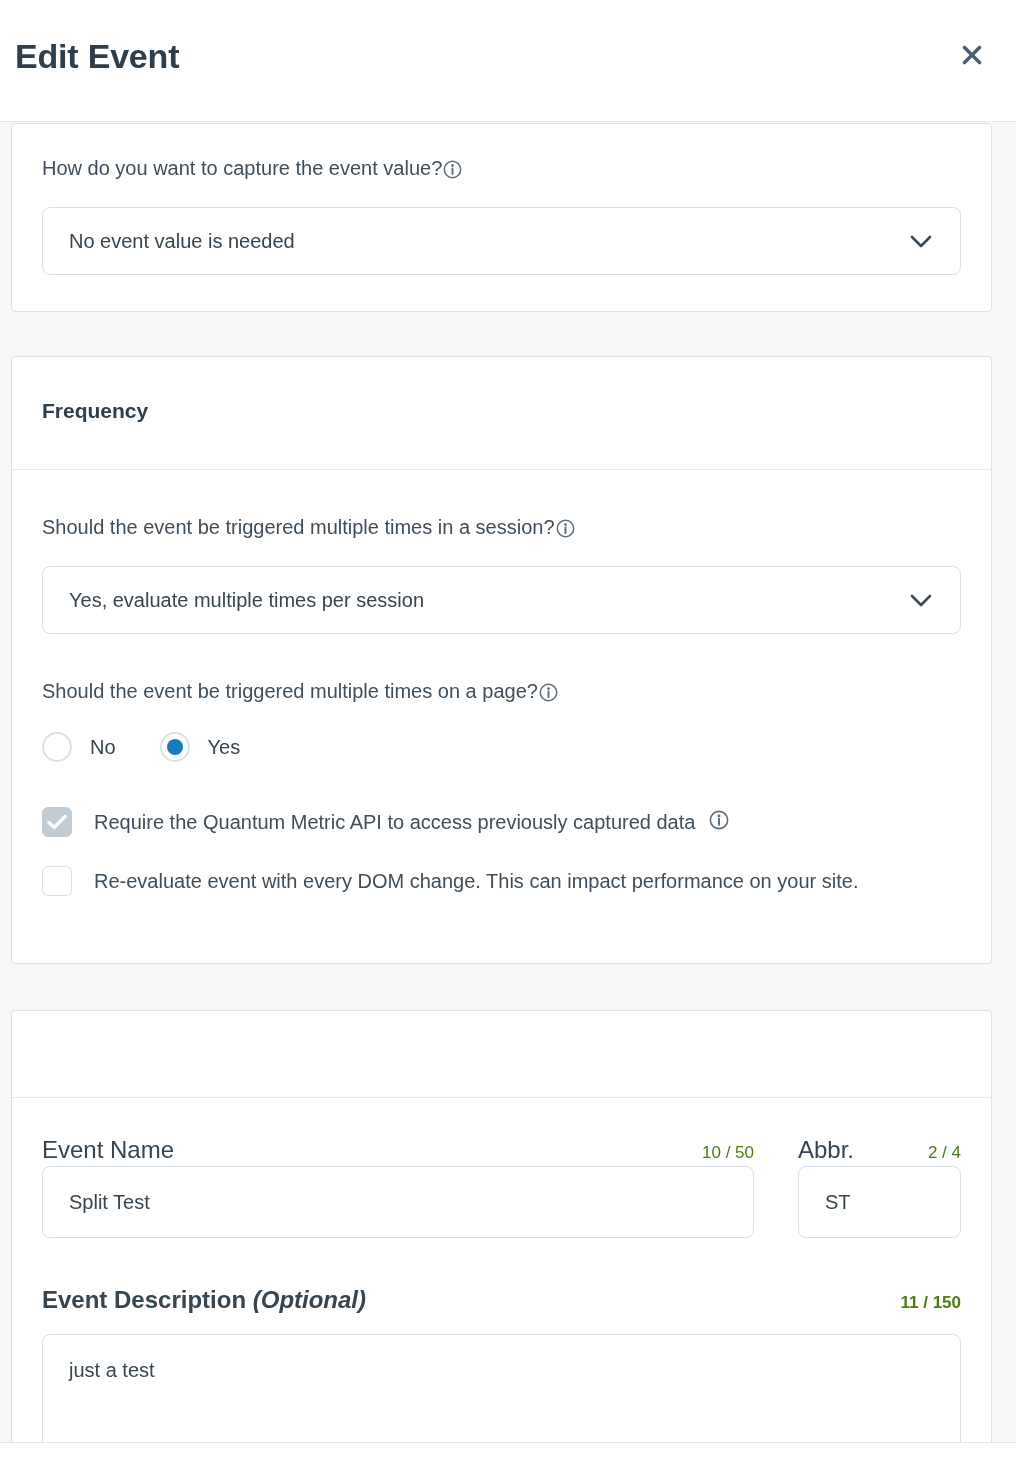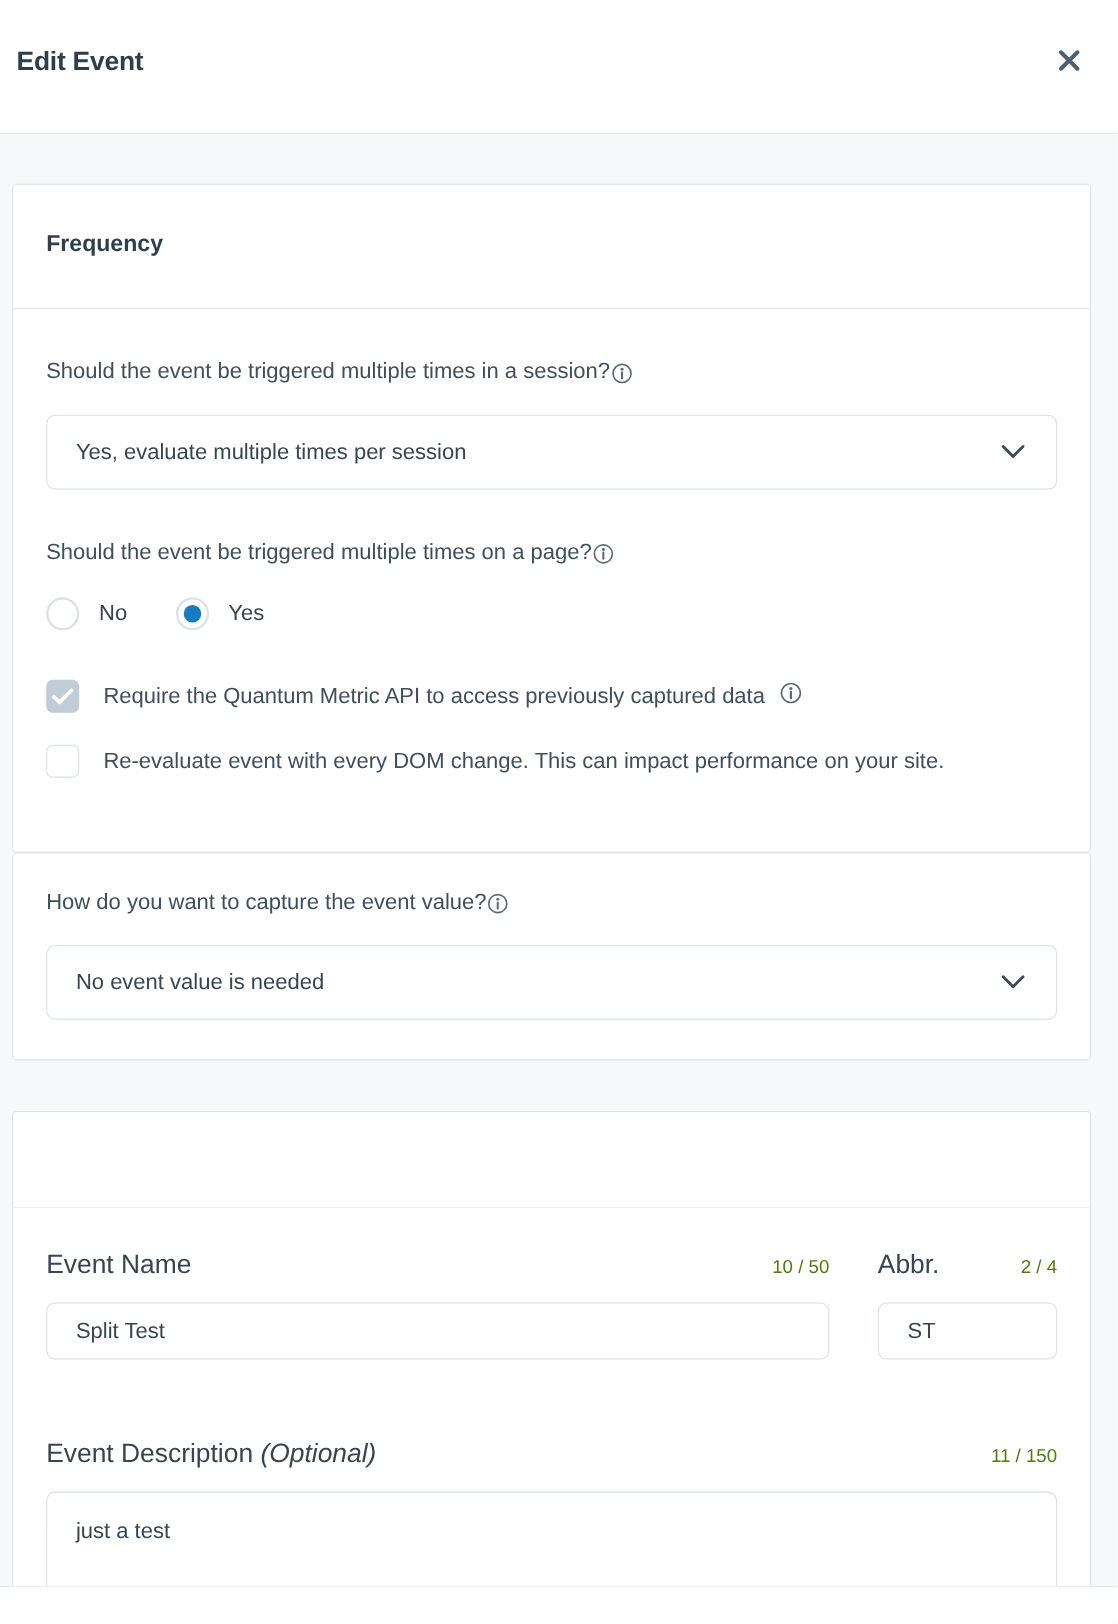--- a/index.html
+++ b/index.html
@@ -18,21 +18,21 @@
   .modal-header {
     height: 121px;
     flex: 0 0 121px;
     display: flex;
     align-items: center;
     justify-content: space-between;
     padding: 0 24px 8px 15px;
     background: #fff;
   }
   .modal-title {
-    font-size: 24px;
+    font-size: 34px;
     font-weight: 700;
     color: #2f3e4b;
     letter-spacing: -0.2px;
   }
   .close-btn {
     width: 40px; height: 40px;
     display: flex; align-items: center; justify-content: center;
     background: transparent; border: none; cursor: pointer;
   }
 
@@ -138,33 +138,33 @@
   .field-col-name { flex: 1 1 auto; margin-right: 44px; }
   .field-col-abbr { flex: 0 0 163px; }
   .field-label-row {
     display: flex; align-items: baseline; justify-content: space-between;
     font-size: 20px; color: #36454f;
     height: 26px;
   }
   .field-label { font-size: 24px; color: #36454f; }
   .field-counter { font-size: 17px; color: #4d7c0f; }
   .text-input {
-    margin-top: 22px;
+    margin-top: 4px;
     width: 100%;
-    height: 52px;
+    height: 72px;
     border: 1px solid #d8dfe6;
     border-radius: 8px;
     padding: 0 26px;
     font-size: 20px;
     color: #36454f;
     font-family: "Liberation Sans", "DejaVu Sans", sans-serif;
     background: #fff;
     outline: none;
   }
-  .desc-label-row { margin-top: 72px; }
+  .desc-label-row { margin-top: 48px; font-weight: bold; }
   .optional { font-style: italic; }
   .textarea-input {
     margin-top: 22px;
     width: 100%;
     height: 170px;
     border: 1px solid #d8dfe6;
     border-radius: 8px;
     padding: 24px 26px;
     font-size: 20px;
     color: #36454f;
@@ -186,20 +186,41 @@
     <button class="close-btn">
       <span>
         <svg width="24" height="24" viewBox="0 0 24 24" fill="none">
           <path d="M4.5 4.5 L19.5 19.5 M19.5 4.5 L4.5 19.5" stroke="#4d6071" stroke-width="3.6" stroke-linecap="round"></path>
         </svg>
       </span>
     </button>
   </div>
 
   <div class="modal-body">
+
+    <div class="card card-capture">
+      <div class="question">
+        <span>How do you want to capture the event value?</span>
+        <span class="info-icon">
+          <svg width="19" height="19" viewBox="0 0 19 19" fill="none">
+            <circle cx="9.5" cy="9.5" r="8.2" stroke="#5c6b77" stroke-width="1.5"></circle>
+            <circle cx="9.5" cy="5.6" r="1.35" fill="#5c6b77"></circle>
+            <path d="M9.5 8.4 V14" stroke="#5c6b77" stroke-width="1.9" stroke-linecap="round"></path>
+          </svg>
+        </span>
+      </div>
+      <div class="select-box">
+        <span>No event value is needed</span>
+        <span>
+          <svg width="22" height="13" viewBox="0 0 22 13" fill="none">
+            <path d="M2 2 L11 11 L20 2" stroke="#3c4a57" stroke-width="2.6" stroke-linecap="round" stroke-linejoin="round"></path>
+          </svg>
+        </span>
+      </div>
+    </div>
 
     <div class="card card-frequency">
       <div class="section-title">Frequency</div>
       <hr class="card-divider">
 
       <div class="question" style="margin-top: 44px;">
         <span>Should the event be triggered multiple times in a session?</span>
         <span class="info-icon">
           <svg width="19" height="19" viewBox="0 0 19 19" fill="none">
             <circle cx="9.5" cy="9.5" r="8.2" stroke="#5c6b77" stroke-width="1.5"></circle>
@@ -258,41 +279,20 @@
               <path d="M9.5 8.4 V14" stroke="#5c6b77" stroke-width="1.9" stroke-linecap="round"></path>
             </svg>
           </span>
         </span>
       </div>
 
       <div class="checkbox-row second">
         <span class="checkbox-box"></span>
         <span class="checkbox-label-wrap">
           <span class="checkbox-label">Re-evaluate event with every DOM change. This can impact performance on your site.</span>
-        </span>
-      </div>
-    </div>
-
-    <div class="card card-capture">
-      <div class="question">
-        <span>How do you want to capture the event value?</span>
-        <span class="info-icon">
-          <svg width="19" height="19" viewBox="0 0 19 19" fill="none">
-            <circle cx="9.5" cy="9.5" r="8.2" stroke="#5c6b77" stroke-width="1.5"></circle>
-            <circle cx="9.5" cy="5.6" r="1.35" fill="#5c6b77"></circle>
-            <path d="M9.5 8.4 V14" stroke="#5c6b77" stroke-width="1.9" stroke-linecap="round"></path>
-          </svg>
-        </span>
-      </div>
-      <div class="select-box">
-        <span>No event value is needed</span>
-        <span>
-          <svg width="22" height="13" viewBox="0 0 22 13" fill="none">
-            <path d="M2 2 L11 11 L20 2" stroke="#3c4a57" stroke-width="2.6" stroke-linecap="round" stroke-linejoin="round"></path>
-          </svg>
         </span>
       </div>
     </div>
 
     <div class="card card-details">
       <hr class="card-divider">
 
       <div class="fields-row">
         <div class="field-col-name">
           <div class="field-label-row">

